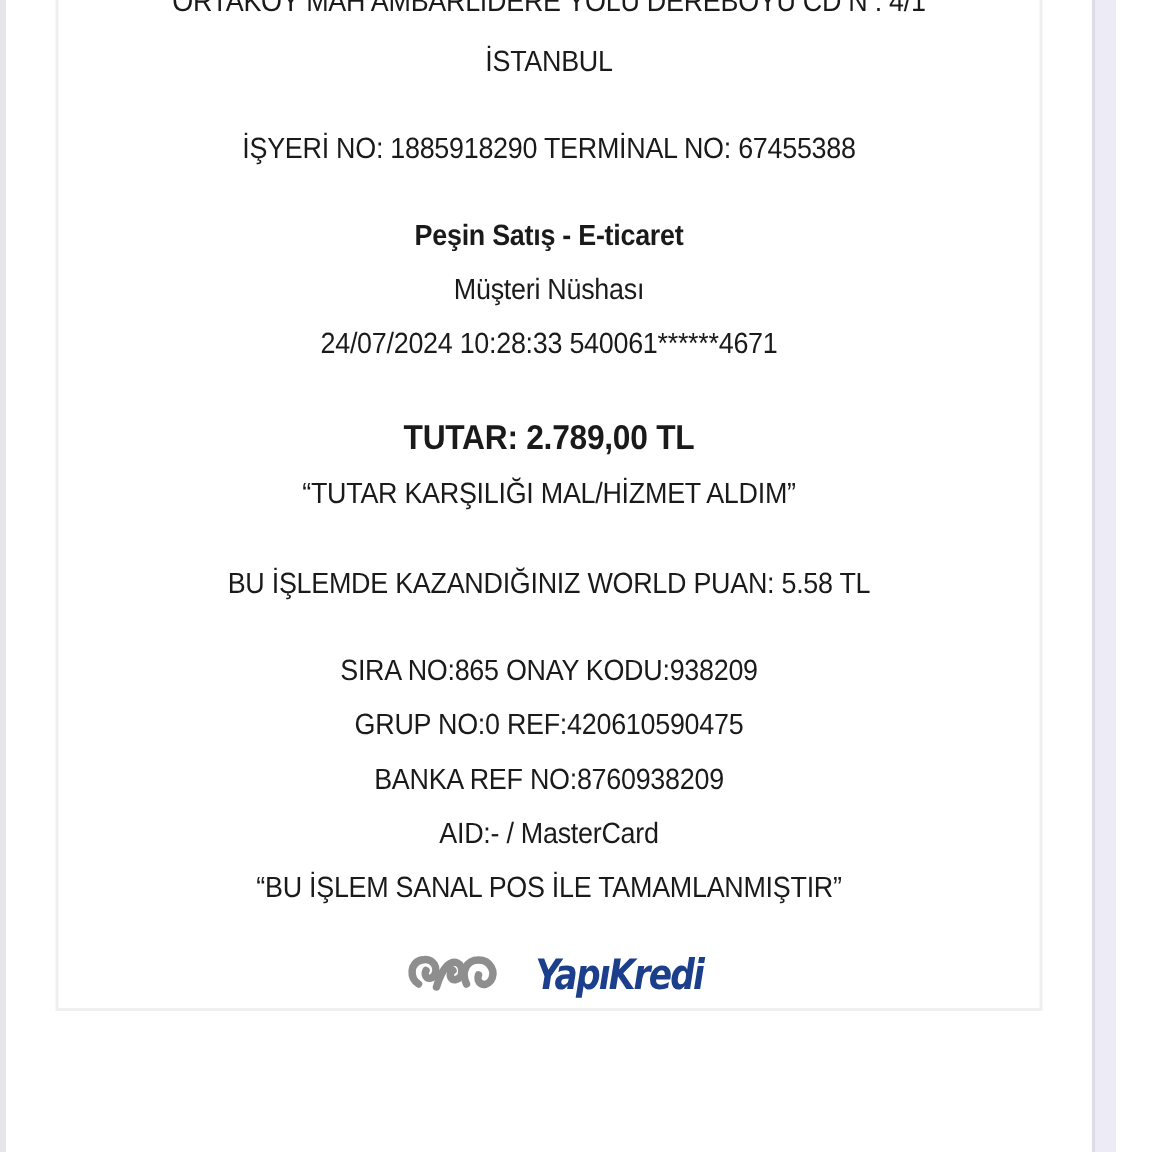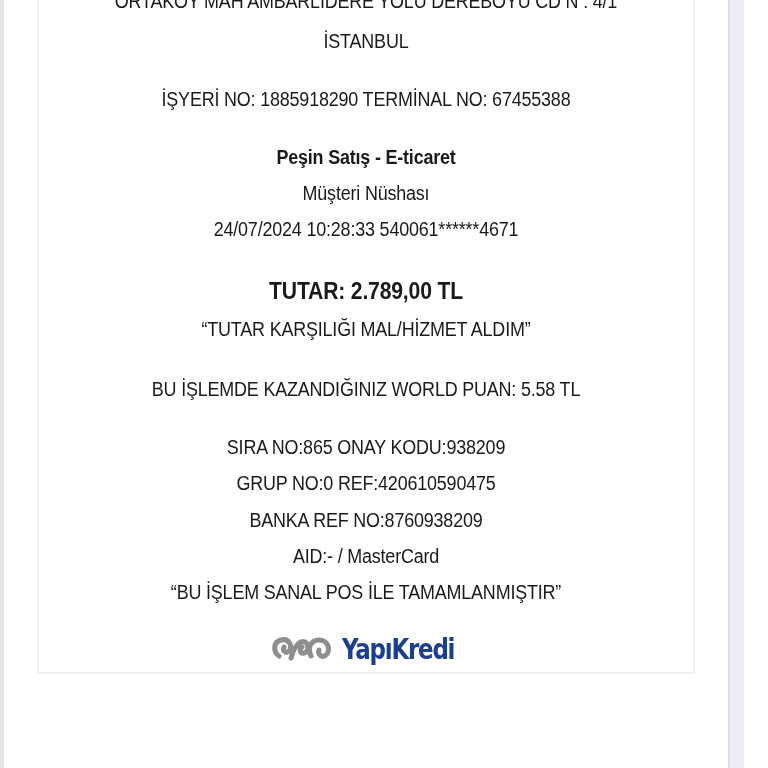--- a/index.html
+++ b/index.html
@@ -27,21 +27,21 @@
   }
   .line {
     position:absolute; left:0; width:100%; text-align:center;
     font-size:19.5px; white-space:nowrap; letter-spacing:-0.2px;
     transform:scaleX(0.92);
   }
   .bold { font-weight:bold; }
   .big { font-size:23px; }
   .logo {
     position:absolute; left:232px; top:650px; height:34px;
-    display:flex; align-items:center; gap:5px;
+    display:flex; align-items:center; gap:20px;font-style:italic;
   }
   .logo-text {
     font-family:"DejaVu Sans", sans-serif; font-weight:bold;
     font-size:28px; letter-spacing:-1.5px; transform:scaleX(0.82);
     transform-origin:left center;
   }
 </style>
 </head>
 <body>
 

